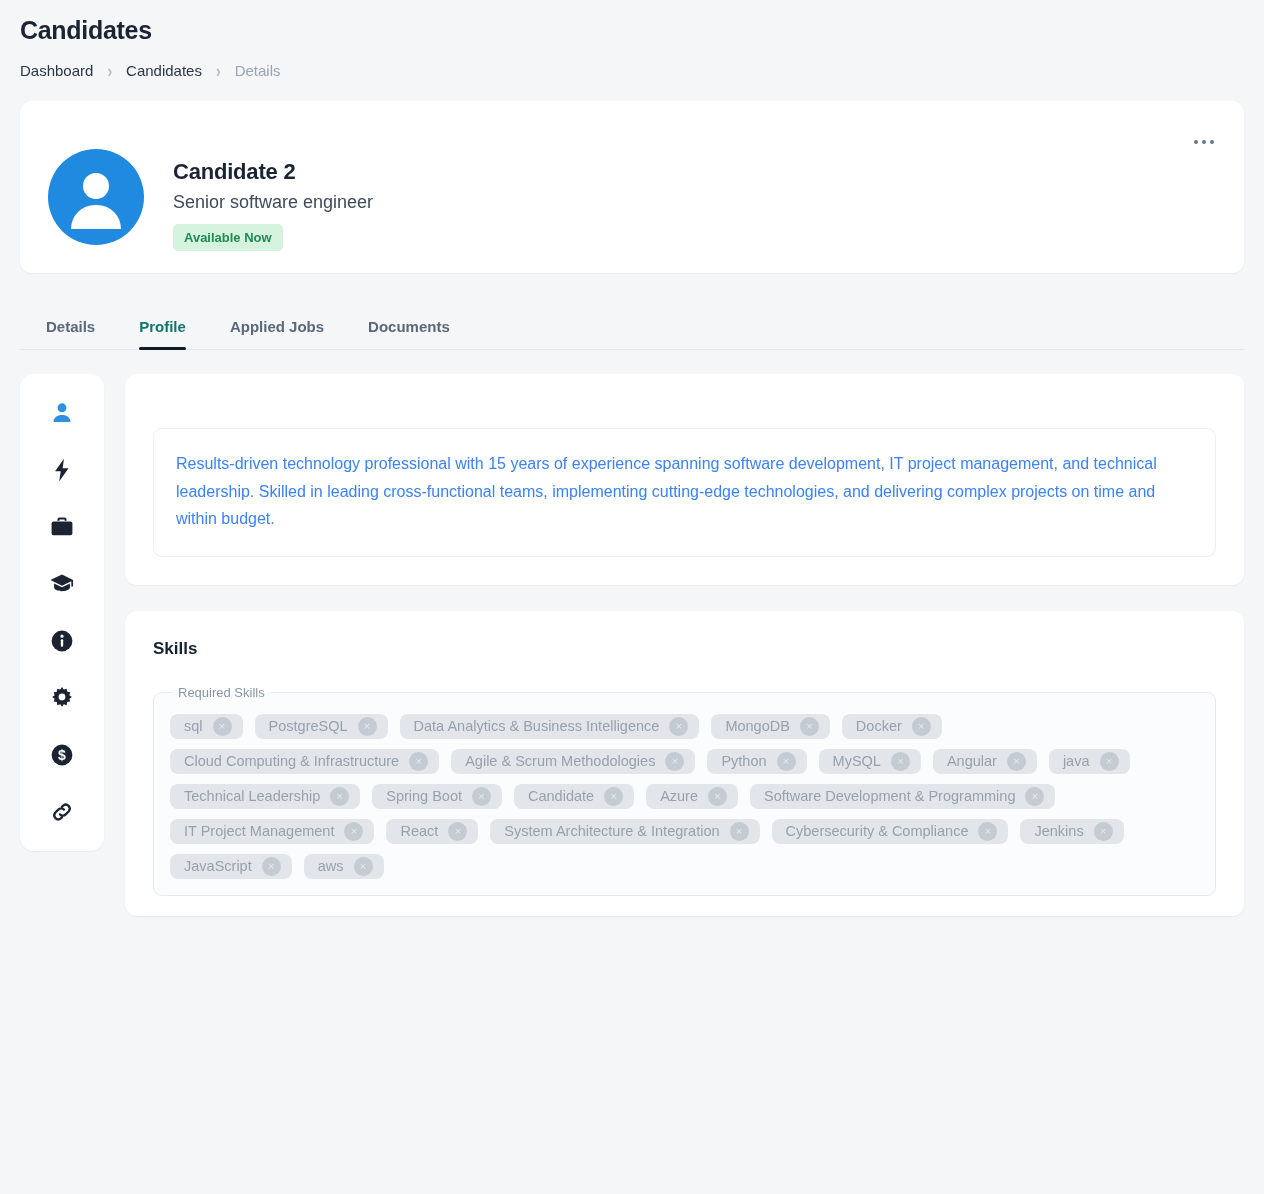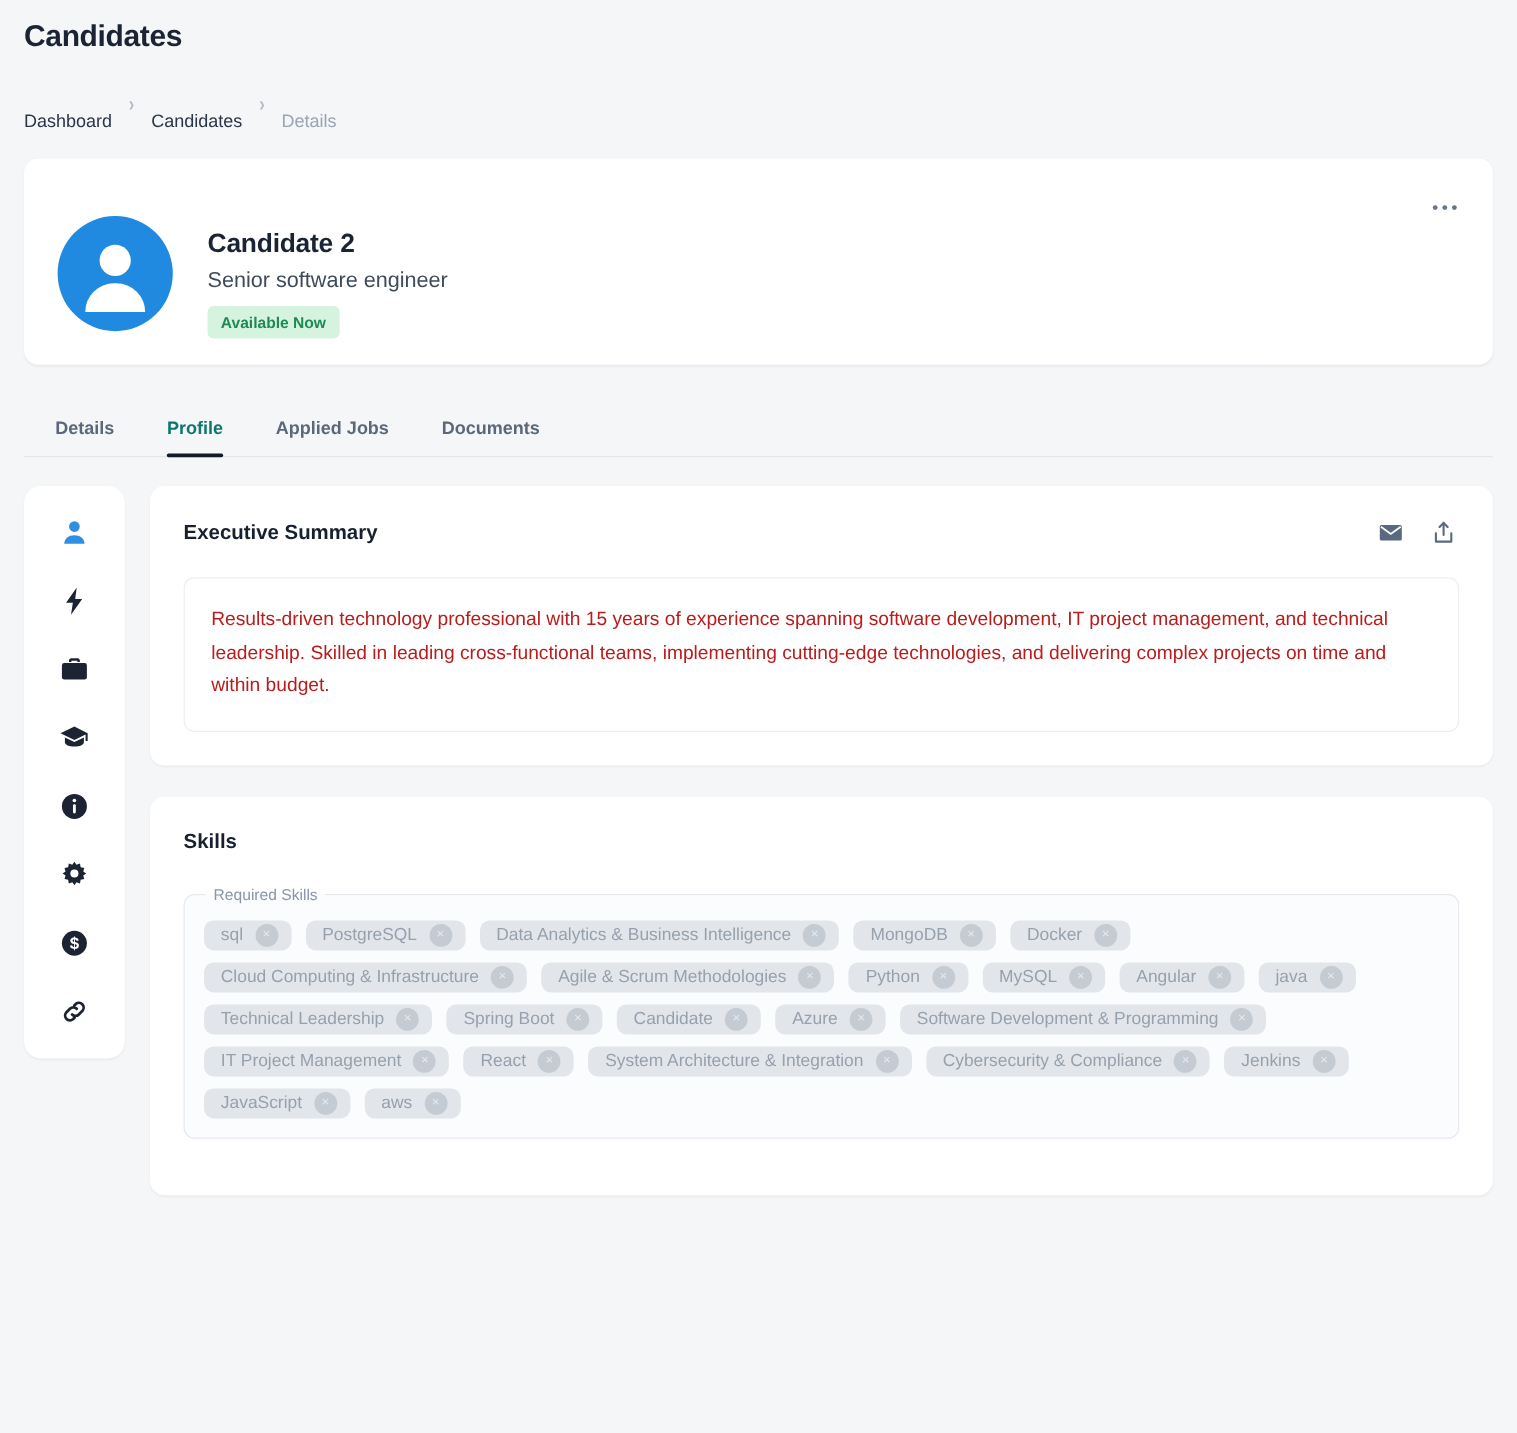--- a/index.html
+++ b/index.html
@@ -23,21 +23,21 @@
     letter-spacing: -0.3px;
   }
 
   .breadcrumb {
     display: flex;
     align-items: center;
     gap: 14px;
     margin-top: 17px;
     font-size: 15px;
   }
-  .crumb { color: #2b3648; margin-top: 31px; }
+  .crumb { color: #2b3648; }
   .crumb.muted { color: #9aa4b2; }
   .crumb-sep {
     color: #b3bcc8;
     font-size: 14px;
     font-weight: bold;
     display: inline-block;
     transform: scaleY(1.25);
   }
 
   
@@ -181,25 +181,25 @@
 
   .summary-box {
     margin-top: 26px;
     border: 1px solid #eceff3;
     border-radius: 9px;
     padding: 21px 22px 23px 22px;
   }
   .summary-text {
     font-size: 16px;
     line-height: 1.72;
-    color: #b91c1c;
+    color: #3b82f6;
   }
 
   
-  .skills-card { padding-bottom: 47px; }
+  .skills-card { padding-bottom: 20px; }
   .skills-fieldset {
     margin-top: 26px;
     border: 1px solid #e6eaef;
     border-radius: 9px;
     padding: 8px 12px 14px 12px;
     background: #fbfcfd;
   }
   .skills-fieldset > legend {
     font-size: 13px;
     color: #8b96a5;
@@ -336,38 +336,20 @@
         <path d="M10.2 14.2a3.6 3.6 0 0 0 5.2 0l2.9-2.9a3.7 3.7 0 0 0-5.2-5.2l-1.2 1.2"></path>
         <path d="M13.8 9.8a3.6 3.6 0 0 0-5.2 0l-2.9 2.9a3.7 3.7 0 0 0 5.2 5.2l1.2-1.2"></path>
       </svg>
     </span>
 
   </div>
 
   <div class="main-col">
 
     <div class="card">
-      <div class="card-head">
-        <div class="card-title">Executive Summary</div>
-        <div class="card-actions">
-          <span class="act-icon">
-            <svg viewBox="0 0 24 24" width="22" height="22" fill="#5a6a7e">
-              <rect x="2" y="5" width="20" height="14" rx="1.4"></rect>
-              <path d="M3 6.6 12 13l9-6.4" fill="none" stroke="#fff" stroke-width="1.7"></path>
-            </svg>
-          </span>
-          <span class="act-icon">
-            <svg viewBox="0 0 24 24" width="22" height="22" fill="none" stroke="#5a6a7e" stroke-width="1.9" stroke-linecap="round" stroke-linejoin="round">
-              <path d="M12 3v11"></path>
-              <path d="M8.3 6.7 12 3l3.7 3.7"></path>
-              <path d="M5 12.5v7.5h14v-7.5"></path>
-            </svg>
-          </span>
-        </div>
-      </div>
       <div class="summary-box">
         <div class="summary-text">Results-driven technology professional with 15 years of experience spanning software development, IT project management, and technical leadership. Skilled in leading cross-functional teams, implementing cutting-edge technologies, and delivering complex projects on time and within budget.</div>
       </div>
     </div>
 
     <div class="card skills-card">
       <div class="card-title">Skills</div>
       <fieldset class="skills-fieldset">
         <legend>Required Skills</legend>
         <div class="chips" id="skill-chips">

